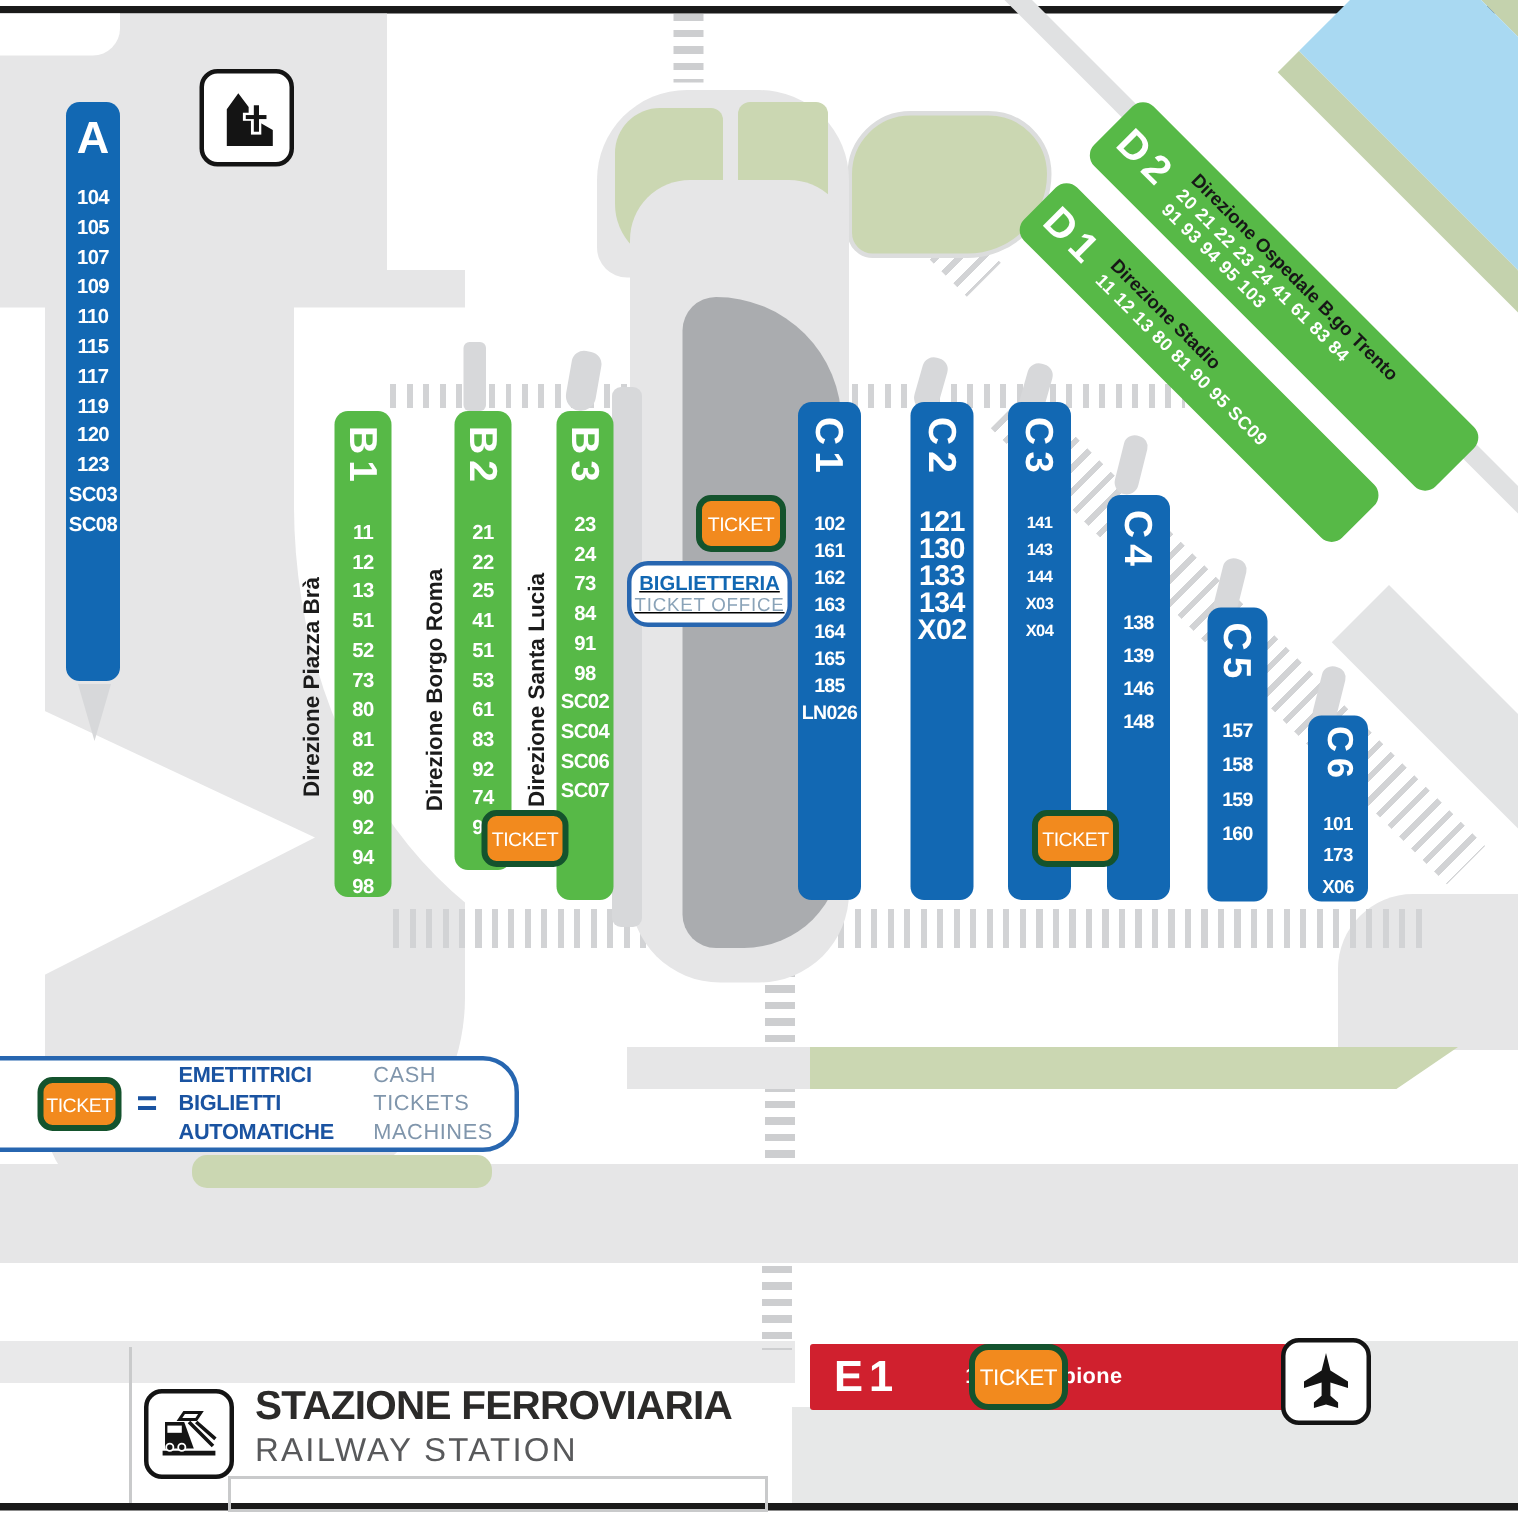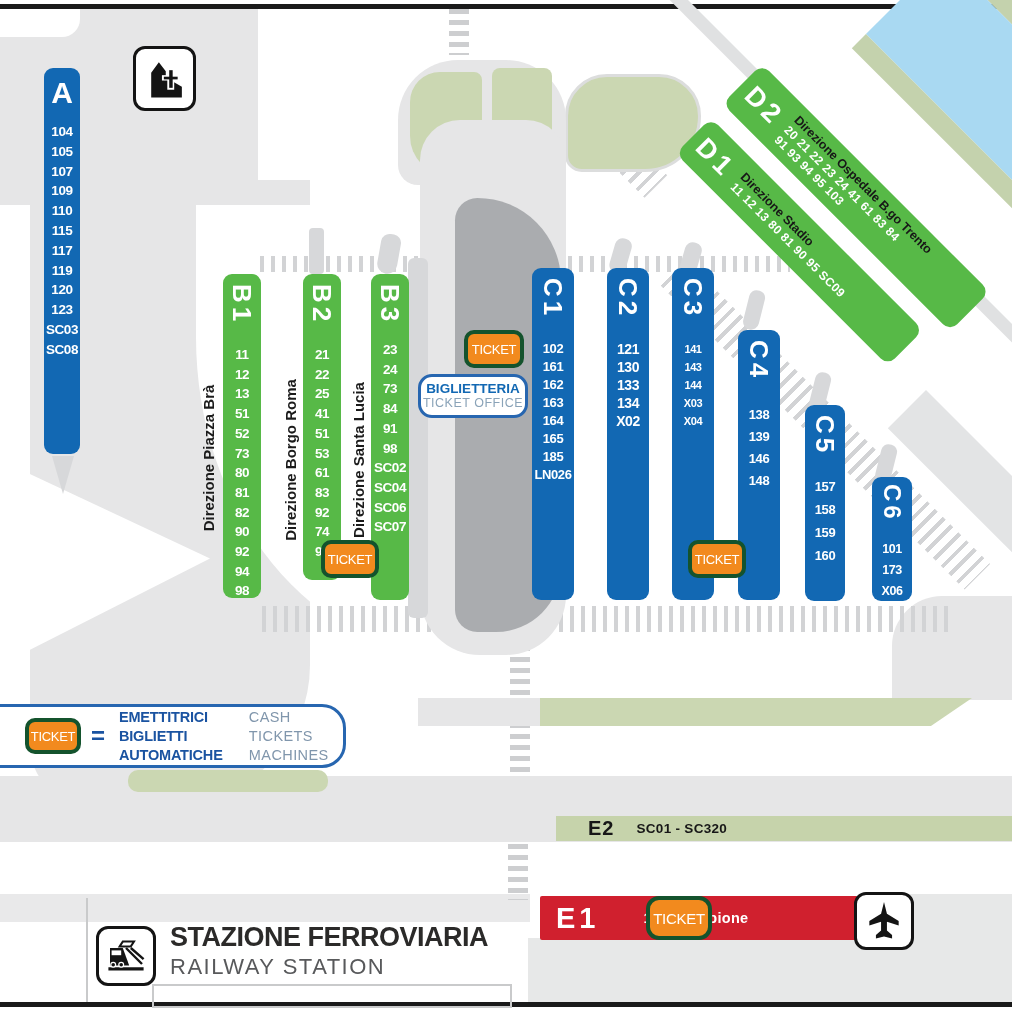--- a/index.html
+++ b/index.html
@@ -33,21 +33,21 @@
           font-size:13px;letter-spacing:-0.3px;z-index:8;box-sizing:border-box;margin-left:24px;}
   
   .dbar{position:absolute;transform-origin:top left;transform:rotate(45deg);background:#57b947;
         border-radius:10px;display:flex;align-items:center;padding:0 10px;color:#fff;z-index:6;box-sizing:border-box;}
   .dbar .dhead{font-size:27px;font-weight:800;letter-spacing:4px;margin-right:10px;}
   .dbar .dcol{display:flex;flex-direction:column;line-height:14px;}
   .dbar .dlab{color:#171717;font-weight:800;font-size:12.5px;white-space:nowrap;}
   .dbar .dnum{color:#fff;font-weight:800;font-size:12px;letter-spacing:0.4px;white-space:nowrap;}
   
   .office{position:absolute;background:#fff;border:3px solid #2766b0;border-radius:14px;
-          text-align:center;z-index:9;box-sizing:border-box;padding-top:4px;}
+          text-align:center;z-index:9;box-sizing:border-box;padding-top:4px;text-decoration:underline;}
   .office .l1{color:#1268b3;font-weight:700;font-size:13.5px;}
   .office .l2{color:#8aa3b8;font-weight:400;font-size:12.5px;letter-spacing:0.5px;}
   .legend{position:absolute;background:#fff;border:3px solid #2766b0;border-radius:24px;
           display:flex;align-items:center;z-index:10;box-sizing:border-box;padding-left:24px;}
   .legend .eq{color:#1a53a1;font-size:24px;font-weight:800;margin:0 14px 0 10px;}
   .legend .t1{color:#1a53a1;font-weight:800;font-size:14.5px;letter-spacing:-0.2px;}
   .legend .t2{color:#8096ac;font-weight:400;font-size:14.5px;letter-spacing:0.4px;}
   .legend .ticket{position:relative;width:56px;height:36px;flex:0 0 auto;}
   
   .e2bar{position:absolute;background:#c6d3ab;display:flex;align-items:center;z-index:6;}
@@ -214,21 +214,21 @@
         <span class="num">162</span>
         <span class="num">163</span>
         <span class="num">164</span>
         <span class="num">165</span>
         <span class="num">185</span>
         <span class="num">LN026</span>
       </div>
   </div>
   <div class="bar bar-blue" style="left:607px;top:268px;width:42px;height:332px;">
     <div class="vhead">C2</div>
-    <div class="nums" style="top:72px;line-height:18px;font-size:14px;">
+    <div class="nums" style="top:72px;line-height:18px;font-size:19px;">
 
     <span class="num">121</span>
         <span class="num">130</span>
         <span class="num">133</span>
         <span class="num">134</span>
         <span class="num">X02</span>
       </div>
   </div>
   <div class="bar bar-blue" style="left:672px;top:268px;width:42px;height:332px;">
     <div class="vhead">C3</div>
@@ -306,24 +306,20 @@
     <div class="ticket" style="position:relative;">
         <span>TICKET</span>
       </div>
     <span class="eq">=</span>
     <span style="display:flex;flex-direction:row;line-height:19px;">
       <span class="t1">EMETTITRICI BIGLIETTI AUTOMATICHE</span>
       <span class="t2">CASH TICKETS MACHINES</span>
     </span>
   </div>
 
-  <div class="e2bar" style="left:556px;top:816px;width:456px;height:25px;">
-    <span class="eid">E2</span>
-    <span class="erange">SC01 - SC320</span>
-  </div>
 
   <div class="e1bar" style="left:540px;top:896px;width:318px;height:44px;">
     <span class="eid">E1</span>
     <span class="eroute">199 – Scipione</span>
   </div>
   <div class="ticket" style="left:622px;top:896px;width:66px;height:44px;border-radius:13px;font-size:15px;">
       <span>TICKET</span>
     </div>
 
   <div class="iconbox" style="left:133px;top:46px;width:63px;height:65px;">

